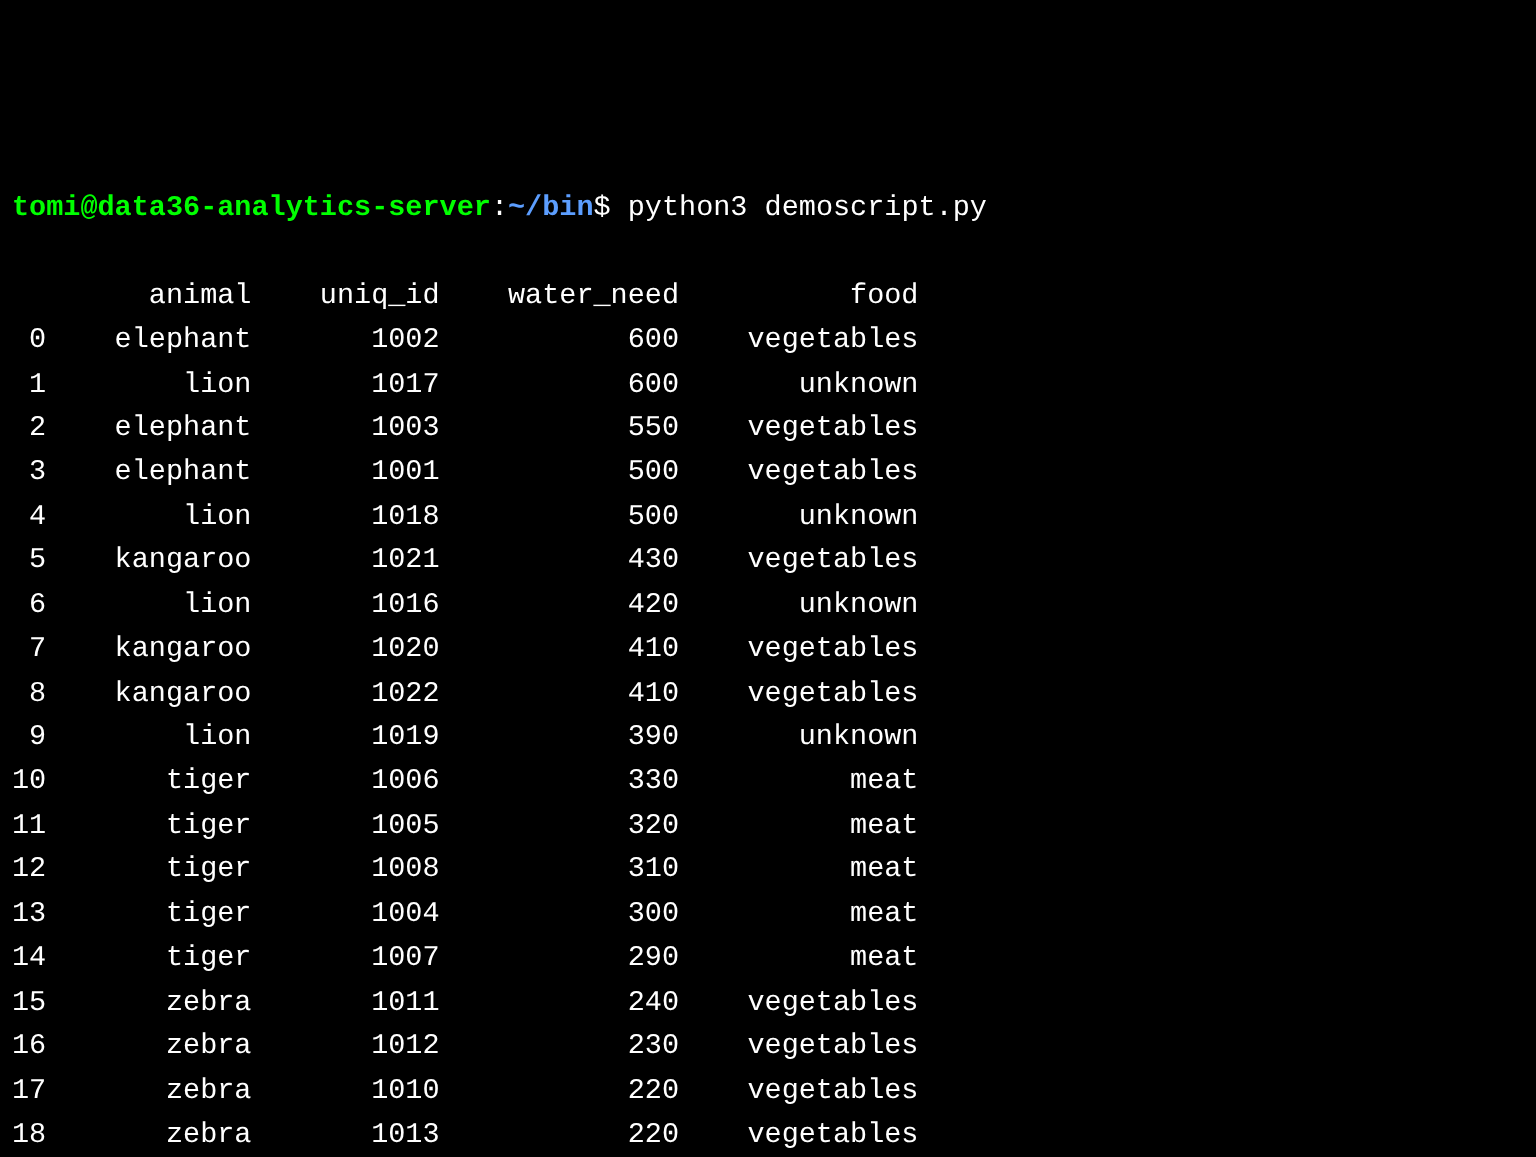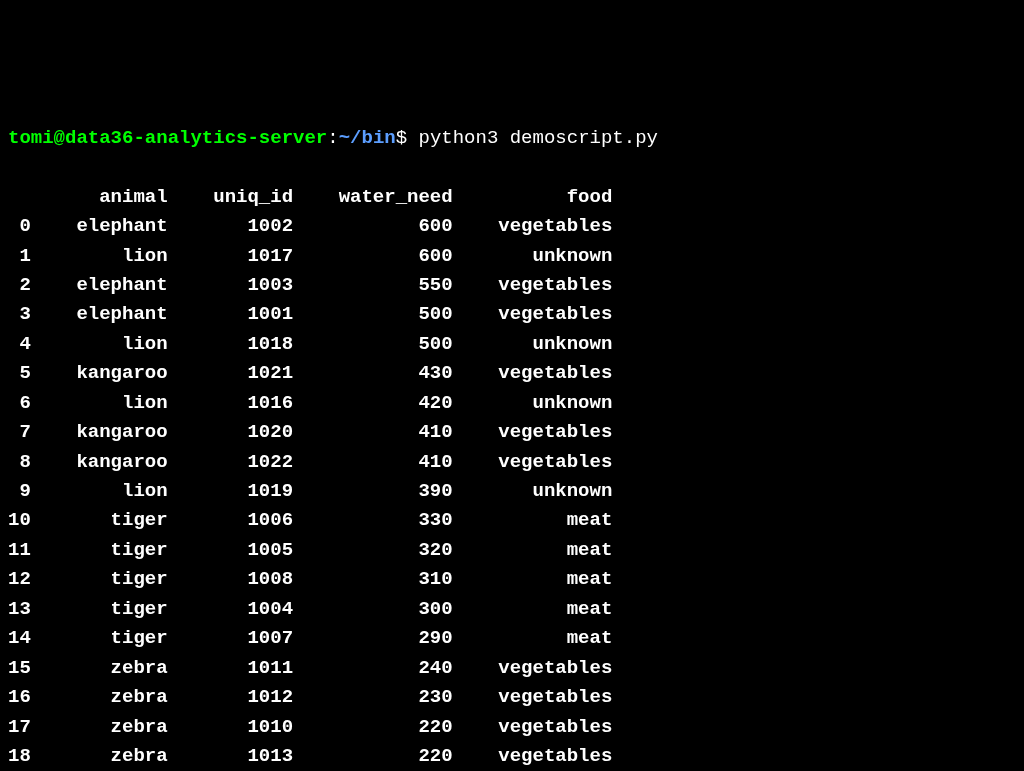--- a/index.html
+++ b/index.html
@@ -31,21 +31,20 @@
       font-weight: bold;
     }
     .dollar {
       color: #ffffff;
     }
     .cmd {
       color: #ffffff;
     }
     .output {
       color: #ffffff;
-      font-weight: bold;
     }
     .row {
       display: block;
     }
   </style>
 </head>
 <body>
 
 
 

